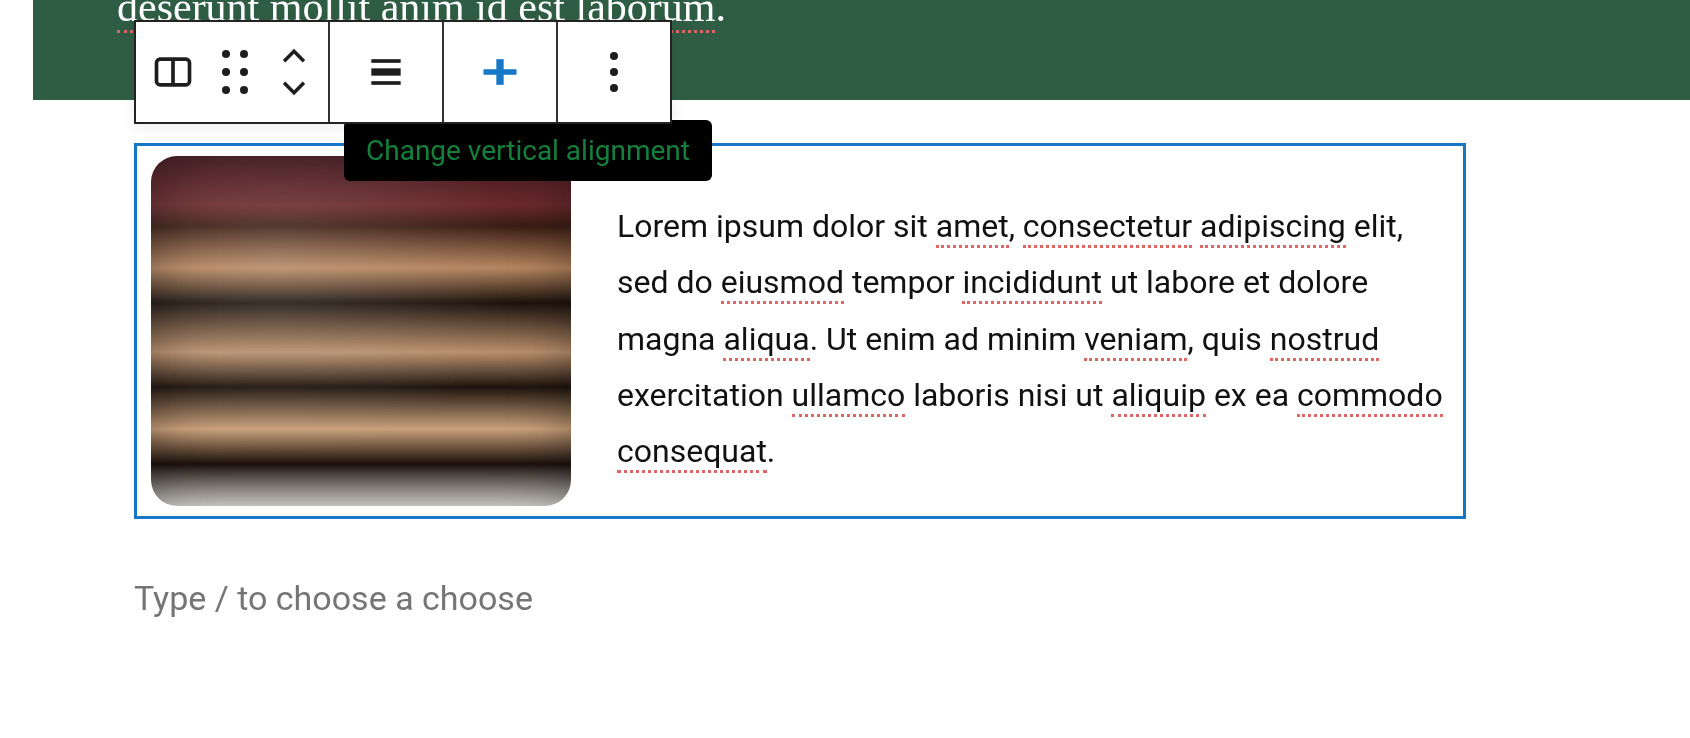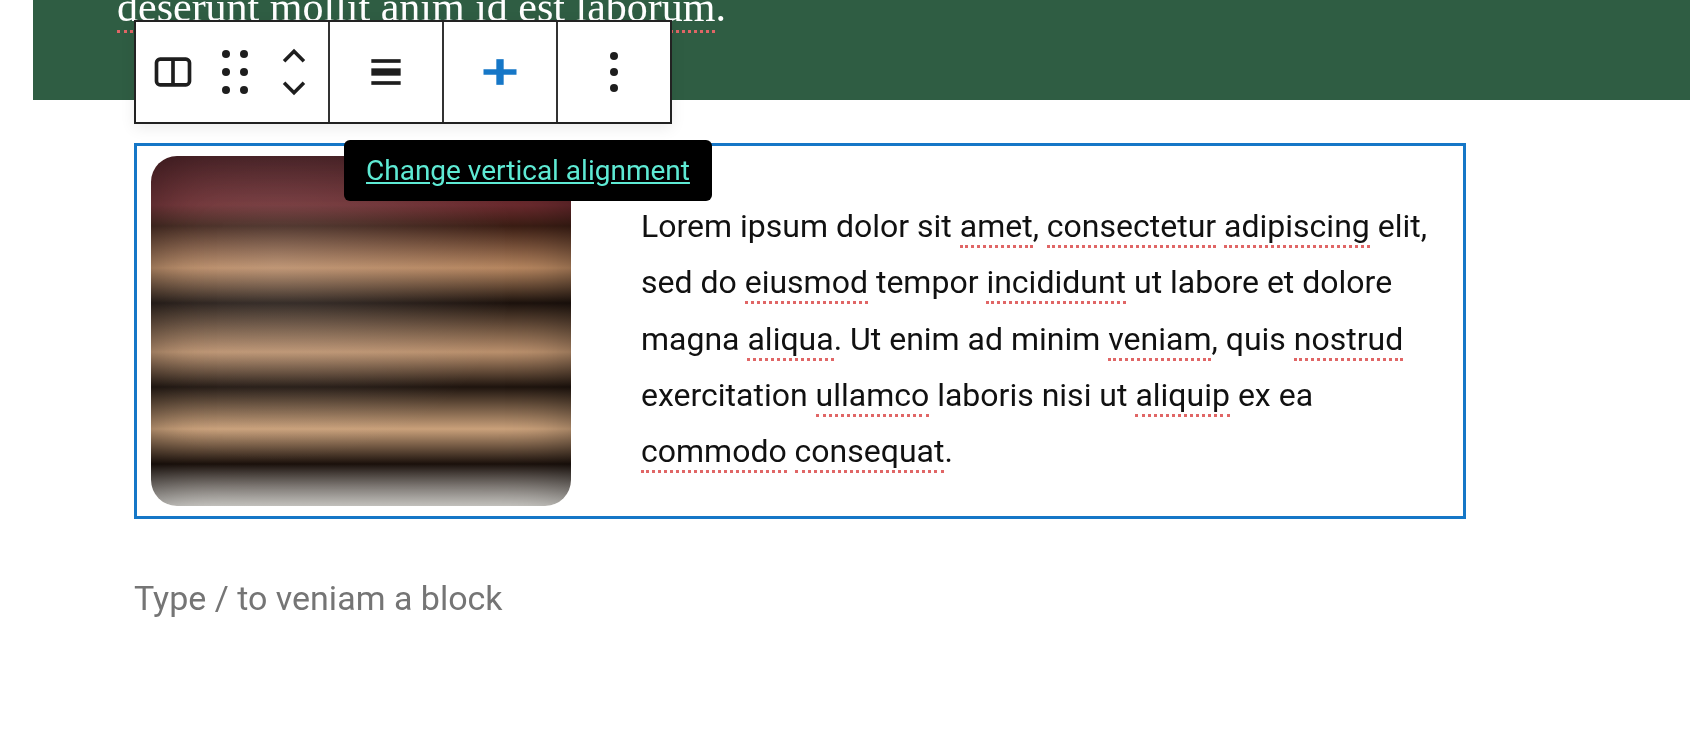--- a/index.html
+++ b/index.html
@@ -68,42 +68,41 @@
     gap: 10px 10px;
   }
   .drag-dots span { width: 8px; height: 8px; border-radius: 50%; background: #1e1e1e; }
   .kebab {
     display: flex; flex-direction: column; gap: 8px;
   }
   .kebab span { width: 8px; height: 8px; border-radius: 50%; background: #1e1e1e; }
 
   .tooltip {
     position: absolute;
-    top: 140px;
+    top: 120px;
     left: 344px;
     background: #000;
-    color: #5eead4;
+    color: #15803d;
     font-size: 28px;
     padding: 14px 22px;
     border-radius: 6px;
     z-index: 9;
     white-space: nowrap;
-    text-decoration: underline;
   }
 
   .media-block {
     position: absolute;
     top: 143px;
     left: 134px;
     width: 1332px;
     height: 376px;
     border: 3px solid #1677c7;
     padding: 10px 14px;
     display: flex;
-    gap: 70px;
+    gap: 46px;
   }
   .media-img {
     width: 420px; height: 350px;
     border-radius: 26px;
     background:
       radial-gradient(ellipse at 30% 30%, rgba(255,255,255,0.15), transparent 58%),
       linear-gradient(180deg, #4a1b20 0%, #6b2a2e 14%, #3a1d14 20%, #b5855f 32%, #1c120d 42%, #b98f6c 56%, #1e140e 66%, #c9a07a 78%, #1b110c 88%, #e9e7e2 100%);
     box-shadow: inset 0 0 60px rgba(0,0,0,0.35);
     flex: 0 0 auto;
   }
@@ -193,13 +192,13 @@
   </div>
 </div>
 
 <div class="tooltip">Change vertical alignment</div>
 
 <div class="media-block">
   <div class="media-img" aria-label="Slice of layered chocolate cake"></div>
   <p class="media-text">Lorem ipsum dolor sit <span class="sp">amet</span>, <span class="sp">consectetur</span> <span class="sp">adipiscing</span> elit, sed do <span class="sp">eiusmod</span> tempor <span class="sp">incididunt</span> ut labore et dolore magna <span class="sp">aliqua</span>. Ut enim ad minim <span class="sp">veniam</span>, quis <span class="sp">nostrud</span> exercitation <span class="sp">ullamco</span> laboris nisi ut <span class="sp">aliquip</span> ex ea <span class="sp">commodo</span> <span class="sp">consequat</span>.</p>
 </div>
 
-<div class="placeholder">Type / to veniam a block</div>
+<div class="placeholder">Type / to choose a choose</div>
 
 </body></html>

